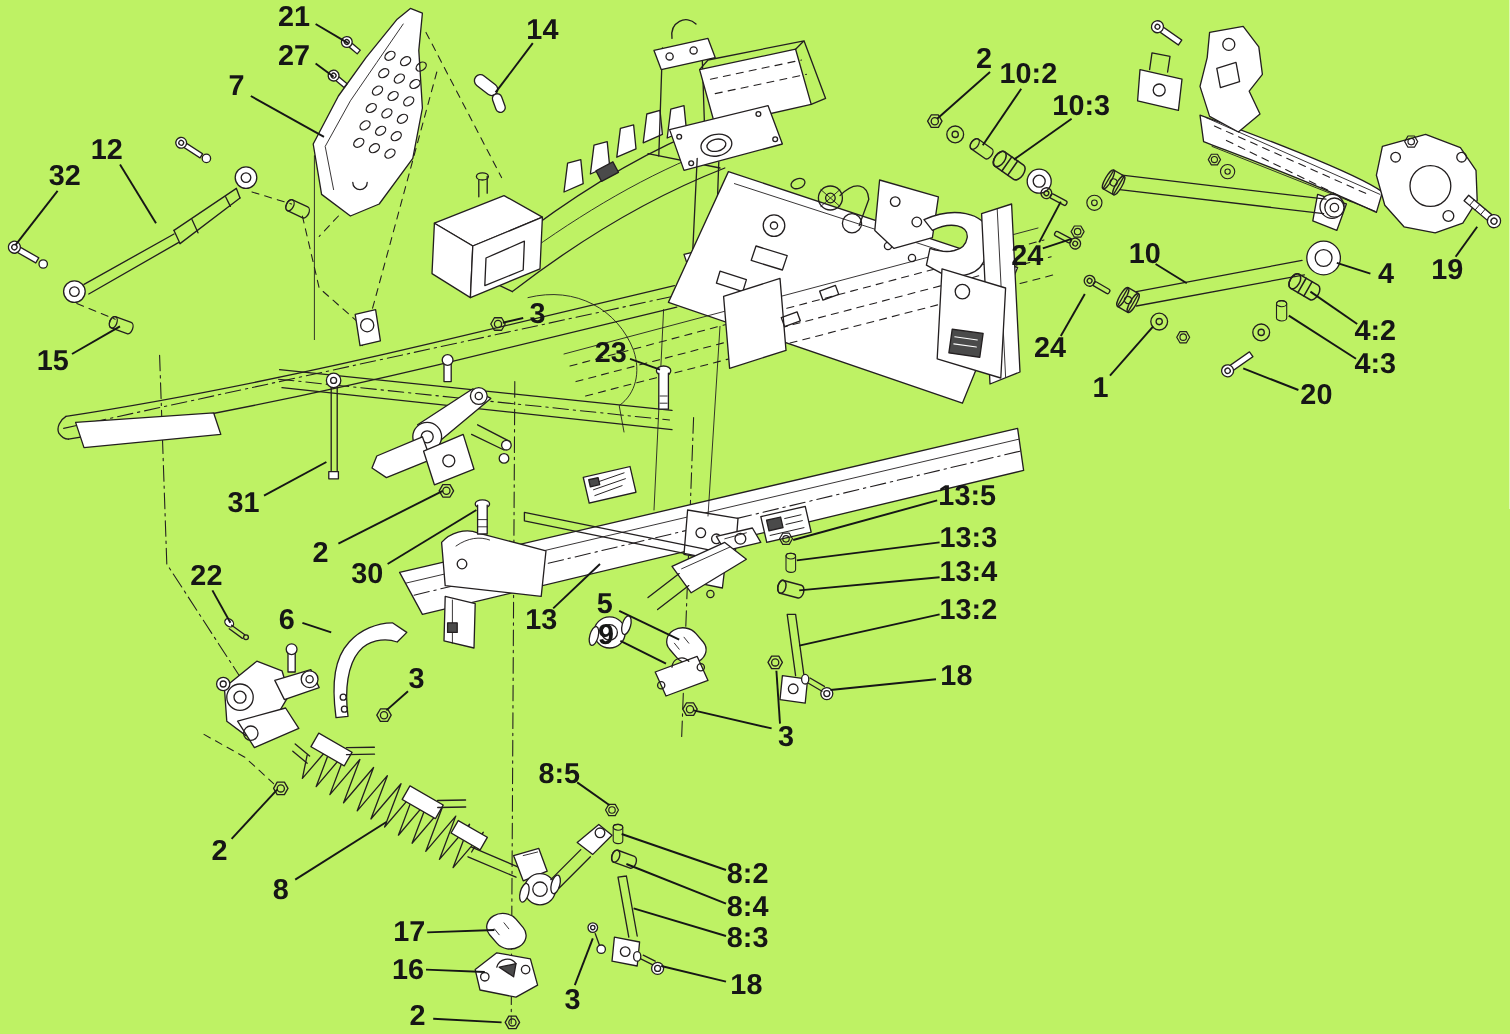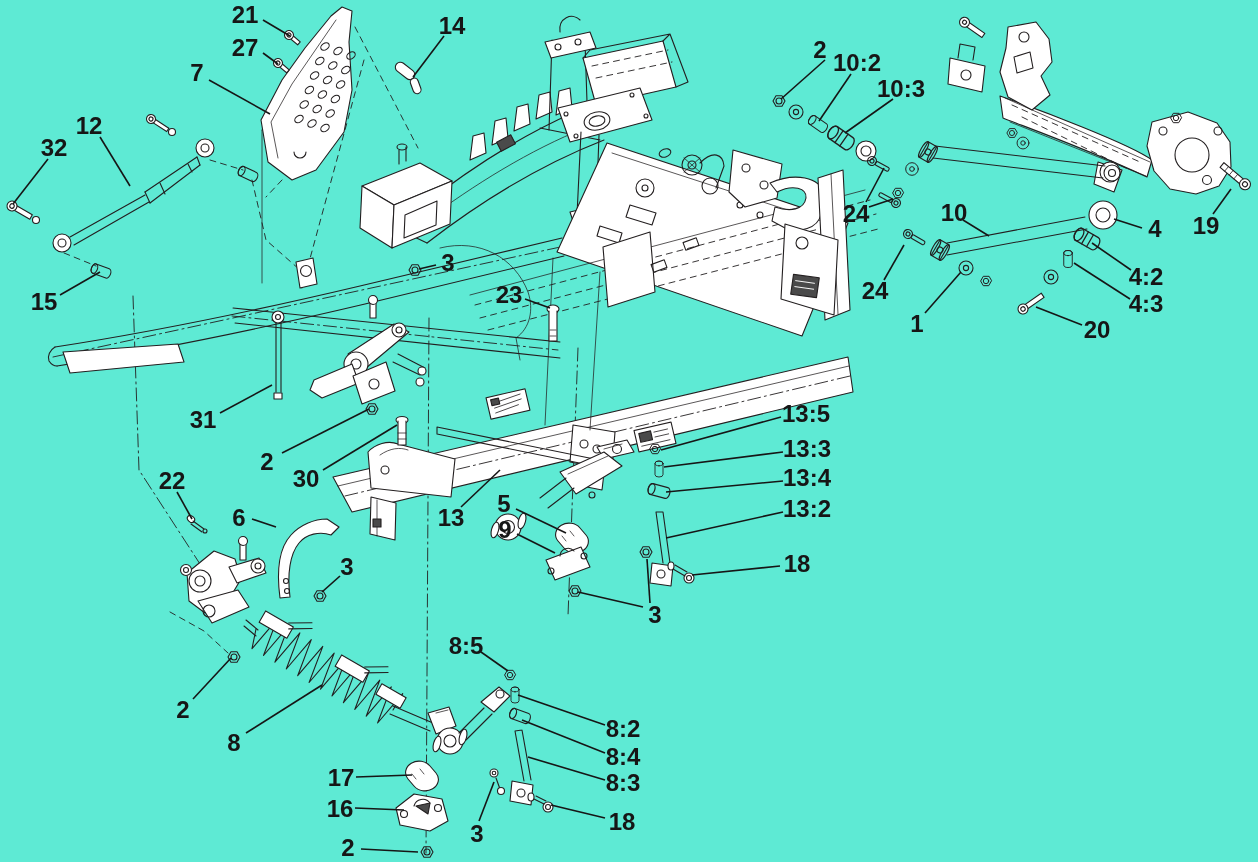--- a/index.html
+++ b/index.html
@@ -1,16 +1,16 @@
 <!DOCTYPE html>
 <html><head>
 <meta charset="utf-8">
 <style>
   html,body{margin:0;padding:0;background:#ffffff;}
-  .stage{position:relative;width:1258px;height:862px;background:#5eead4;overflow:hidden;
+  .stage{position:relative;width:1258px;height:862px;background:#bef264;overflow:hidden;
          font-family:"Liberation Sans",sans-serif;}
   svg{position:absolute;left:0;top:0;}
   
   .art *{stroke:#231f20;fill:none;stroke-width:1.1;stroke-linecap:round;stroke-linejoin:round;}
   .art .fw{fill:#ffffff;}
   .art .fd{fill:#4a4a4a;stroke:#231f20;}
   .art .wst{stroke:#ffffff;stroke-width:.9;}
   .art .thin{stroke-width:.75;}
   .art .dd{stroke-dasharray:13 4 2 4;stroke-width:.9;}
   .art .dash{stroke-dasharray:6 5;stroke-width:.9;}

